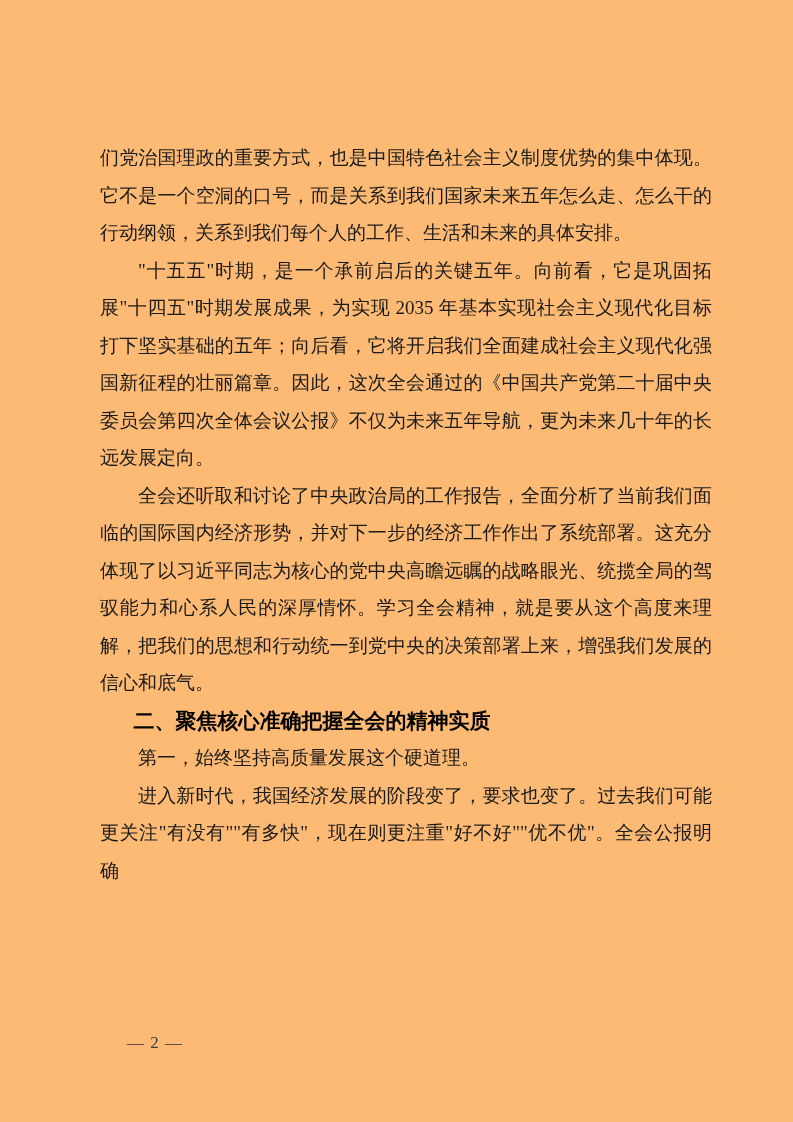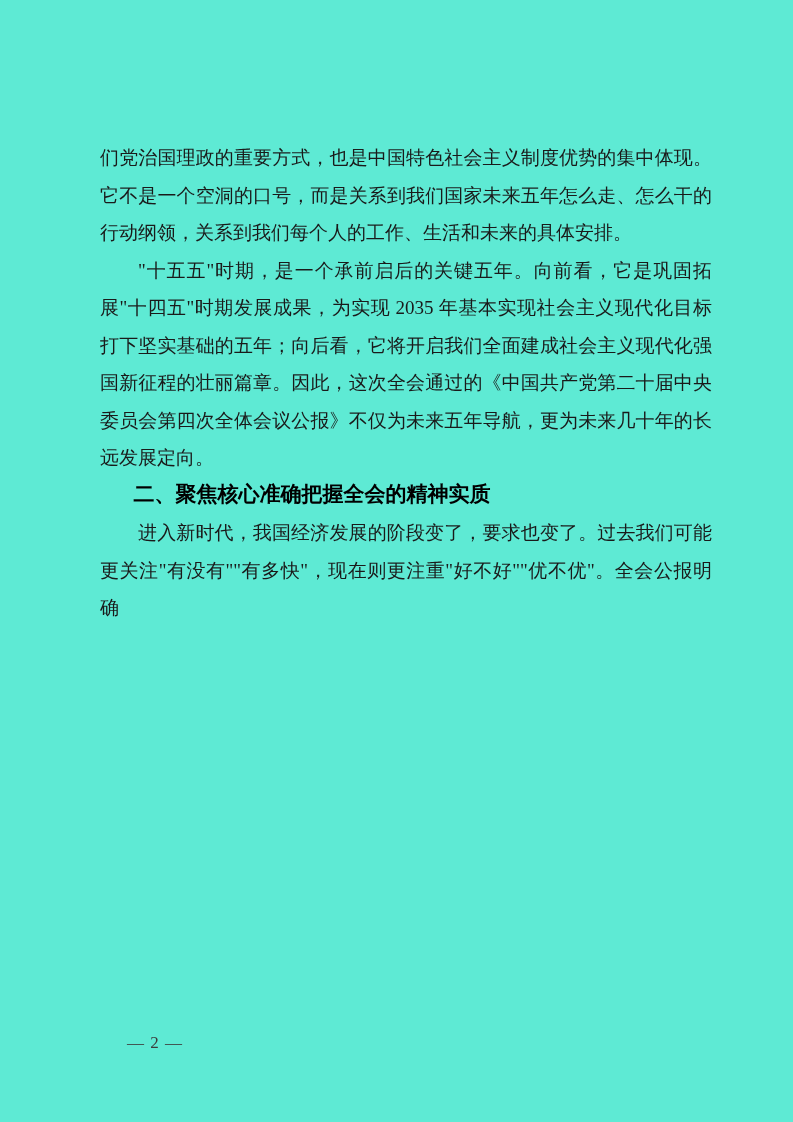--- a/index.html
+++ b/index.html
@@ -1,20 +1,20 @@
 <!DOCTYPE html>
 <html><head>
 <meta charset="utf-8">
 <style>
   html, body { margin: 0; padding: 0; background: #ffffff; }
   .page {
     position: relative;
     width: 793px;
     height: 1122px;
-    background: #5eead4;
+    background: #fdba74;
     overflow: hidden;
     font-family: "Liberation Serif", "DejaVu Serif", serif;
     color: #1a1a1a;
   }
   .content {
     position: absolute;
     left: 100px;
     top: 139px;
     width: 612px;
   }
@@ -28,37 +28,39 @@
   }
   .para.no-indent { text-indent: 0; }
   .para.continues { text-align-last: justify; }
   .heading {
     margin: 0;
     font-size: 21px;
     line-height: 37.5px;
     font-weight: 700;
     text-indent: 1.6em;
     color: #000000;
-    font-family: Liberation Mono, monospace;
+    font-family: Liberation Sans, sans-serif;
   }
   .page-number {
     position: absolute;
     left: 127px;
     top: 1033px;
     font-size: 17px;
     line-height: 20px;
     color: #3d3d3d;
     letter-spacing: 1px;
     font-family: "Liberation Serif", "DejaVu Serif", serif;
   }
 </style>
 </head>
 <body>
 
 <div class="page">
   <div class="content">
     <p class="para no-indent">们党治国理政的重要方式，也是中国特色社会主义制度优势的集中体现。它不是一个空洞的口号，而是关系到我们国家未来五年怎么走、怎么干的行动纲领，关系到我们每个人的工作、生活和未来的具体安排。</p>
     <p class="para">"十五五"时期，是一个承前启后的关键五年。向前看，它是巩固拓展"十四五"时期发展成果，为实现 2035 年基本实现社会主义现代化目标打下坚实基础的五年；向后看，它将开启我们全面建成社会主义现代化强国新征程的壮丽篇章。因此，这次全会通过的《中国共产党第二十届中央委员会第四次全体会议公报》不仅为未来五年导航，更为未来几十年的长远发展定向。</p>
+    <p class="para">全会还听取和讨论了中央政治局的工作报告，全面分析了当前我们面临的国际国内经济形势，并对下一步的经济工作作出了系统部署。这充分体现了以习近平同志为核心的党中央高瞻远瞩的战略眼光、统揽全局的驾驭能力和心系人民的深厚情怀。学习全会精神，就是要从这个高度来理解，把我们的思想和行动统一到党中央的决策部署上来，增强我们发展的信心和底气。</p>
     <h2 class="heading">二、聚焦核心准确把握全会的精神实质</h2>
+    <p class="para">第一，始终坚持高质量发展这个硬道理。</p>
     <p class="para continues">进入新时代，我国经济发展的阶段变了，要求也变了。过去我们可能更关注"有没有""有多快"，现在则更注重"好不好""优不优"。全会公报明确</p>
   </div>
   <div class="page-number">— 2 —</div>
 </div>
 
 </body></html>

